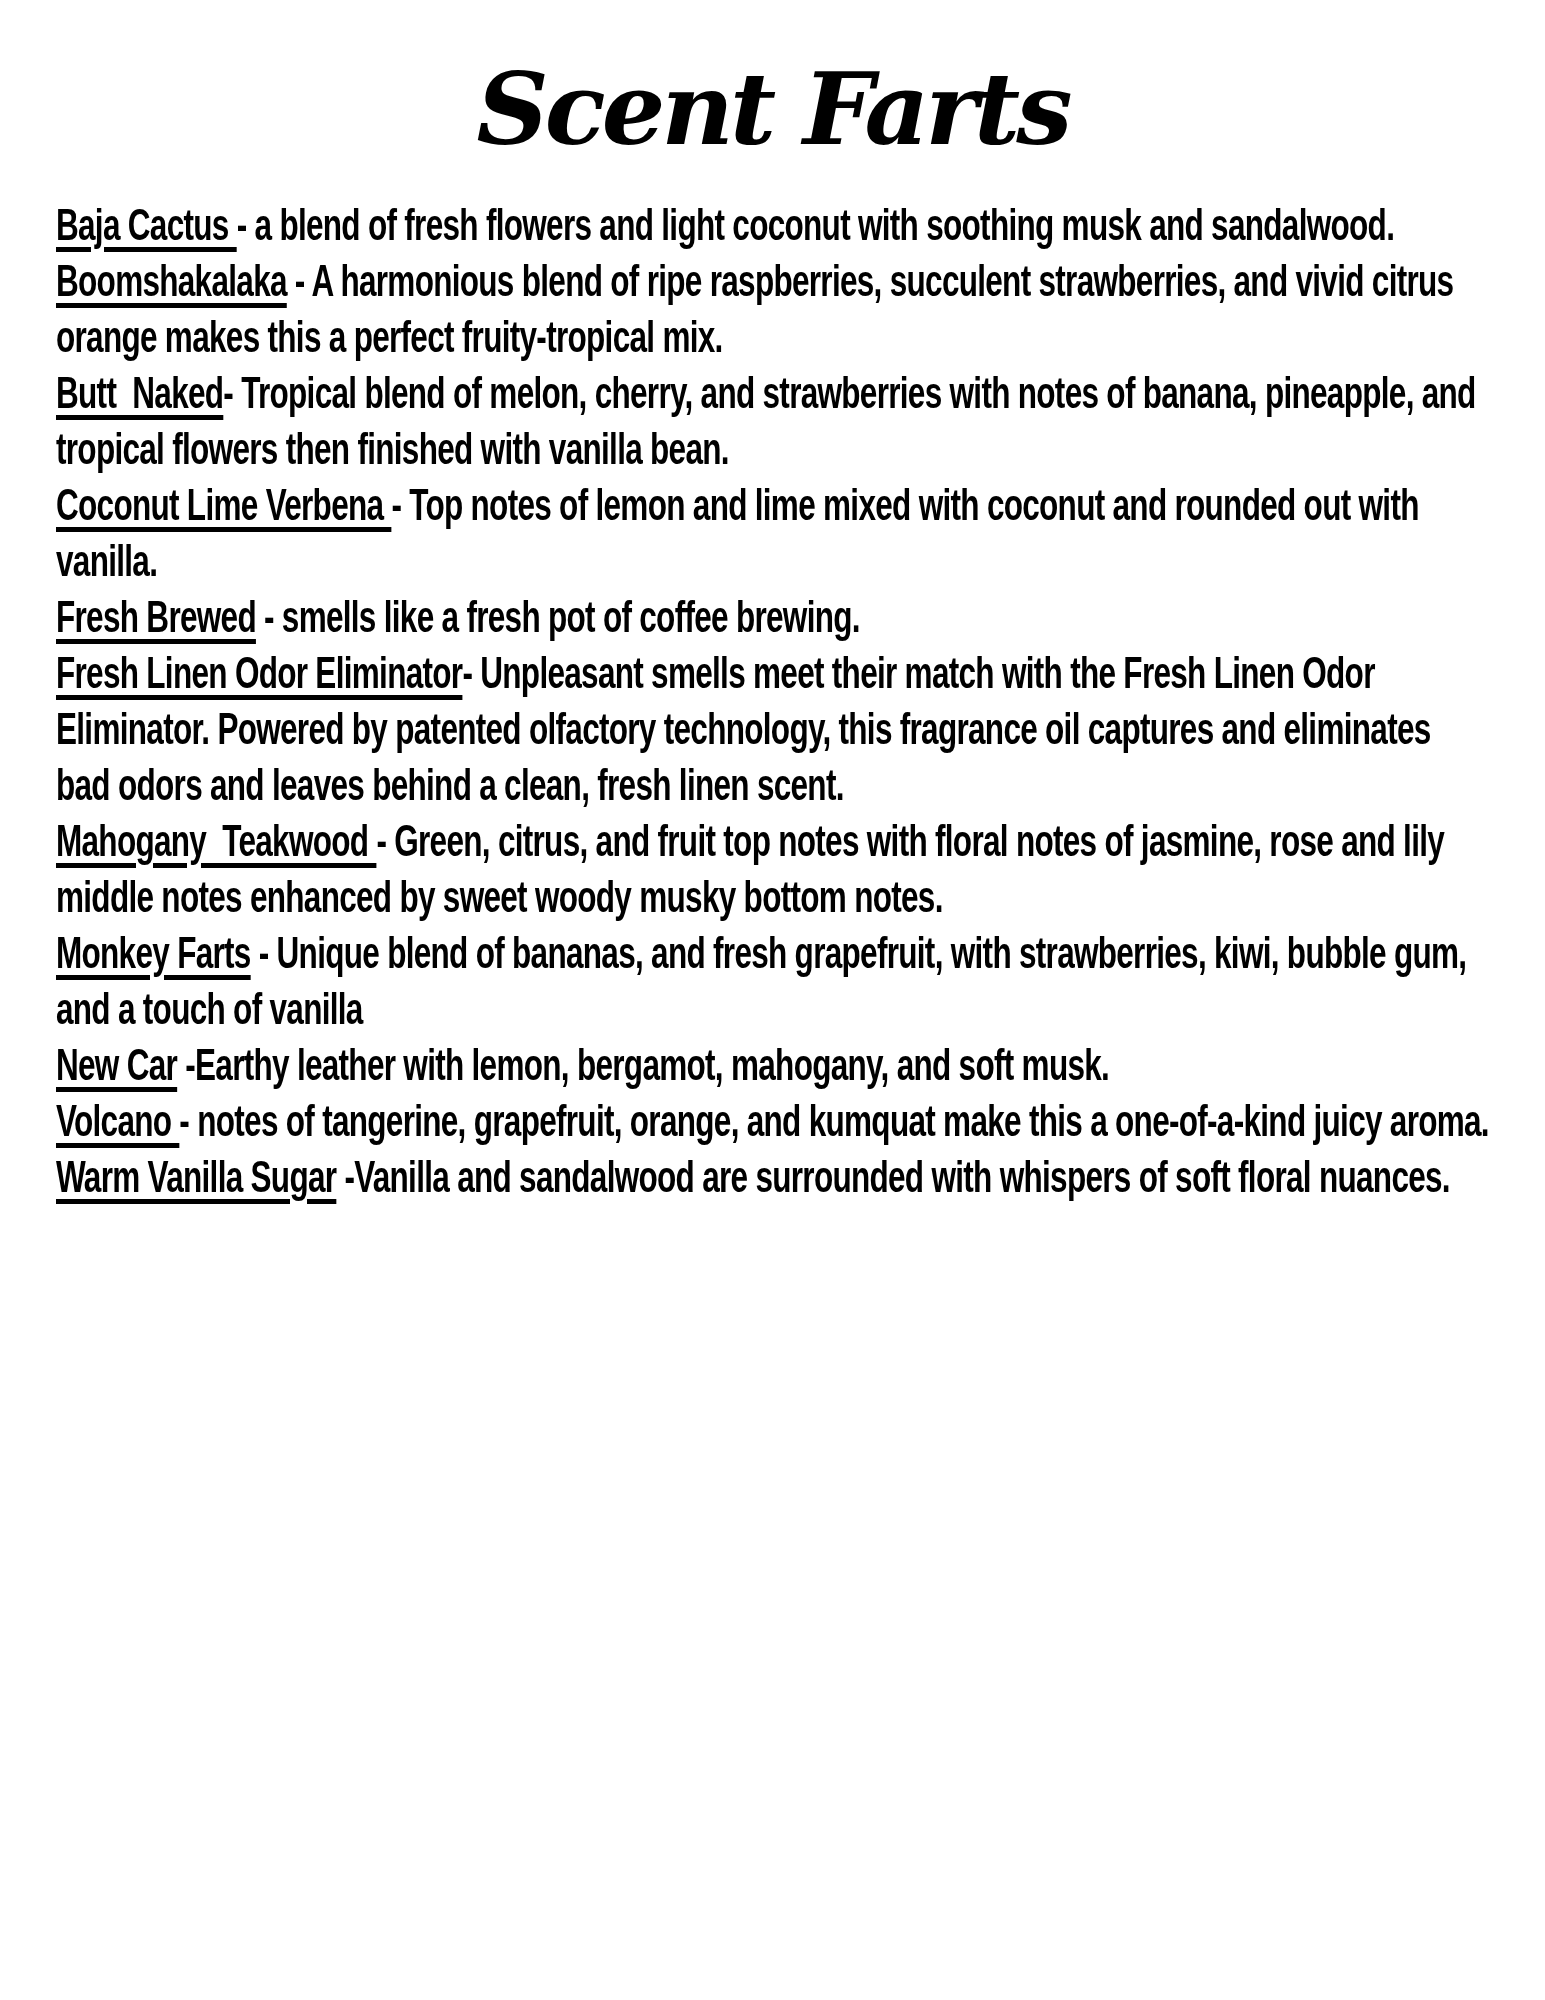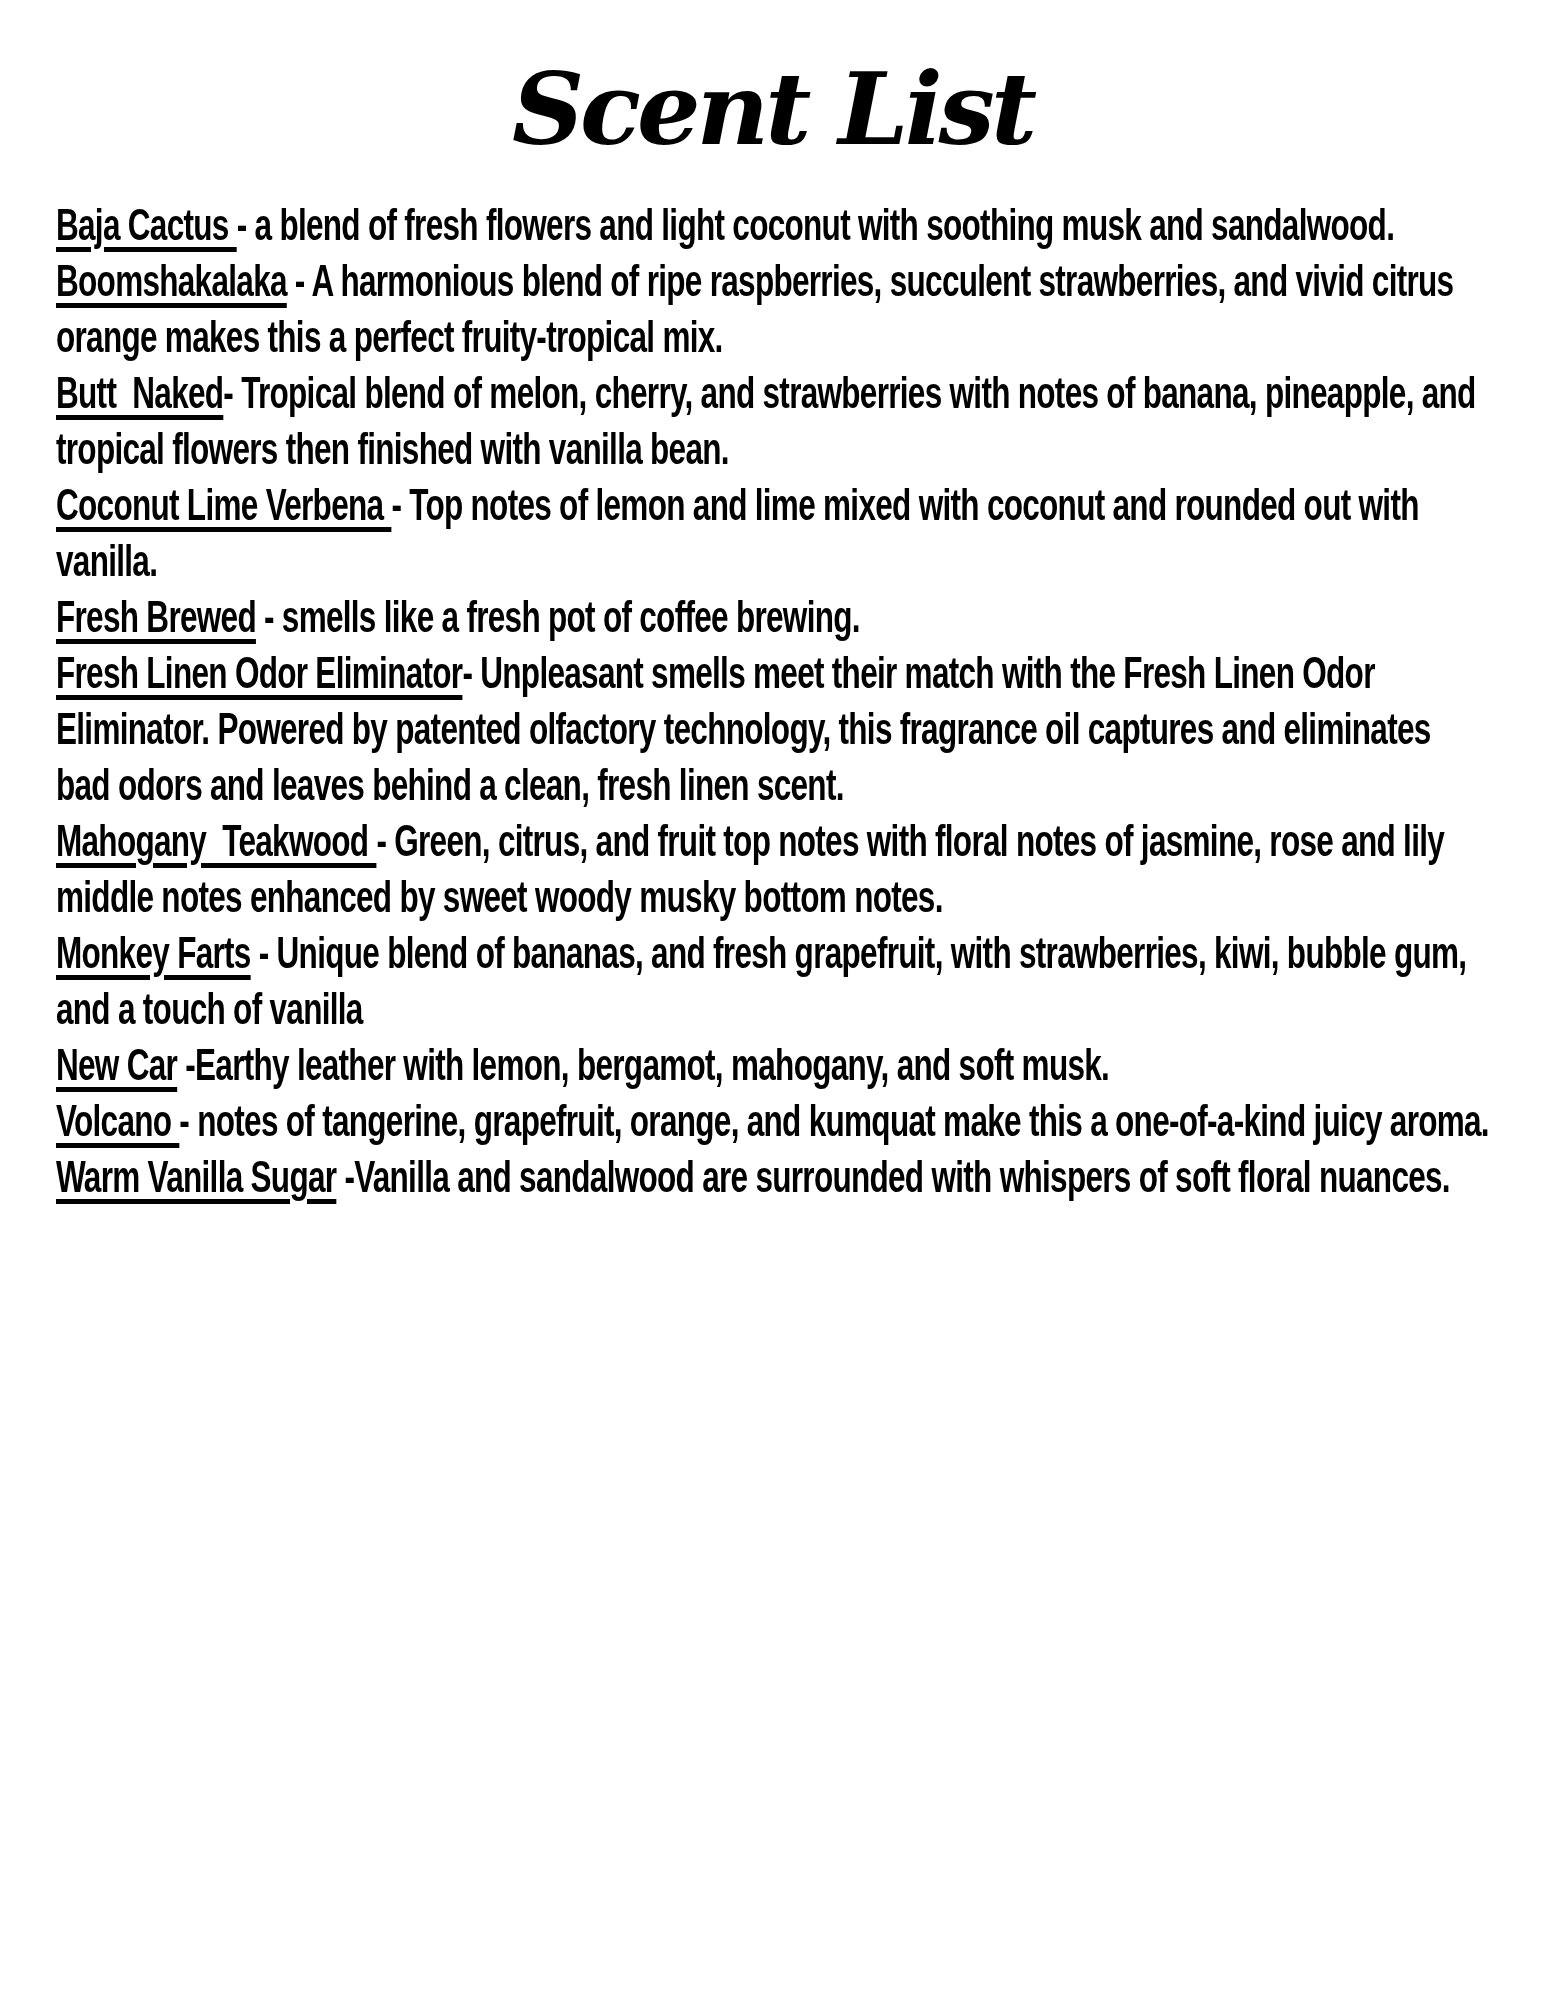--- a/index.html
+++ b/index.html
@@ -52,21 +52,21 @@
     text-decoration: underline;
     text-decoration-thickness: 5px;
     text-underline-offset: 7px;
     text-decoration-color: #000000;
   }
 </style>
 </head>
 <body>
 
 <div class="page">
-  <h1 class="title">Scent List</h1>
+  <h1 class="title">Scent Farts</h1>
 
   <div class="scent-list">
   <p class="scent"><span class="scent-name">Baja Cactus </span><span class="scent-desc">- a blend of fresh flowers and light coconut with soothing musk and sandalwood.</span></p>
 
   <p class="scent"><span class="scent-name">Boomshakalaka</span><span class="scent-desc"> - A harmonious blend of ripe raspberries, succulent strawberries, and vivid citrus orange makes this a perfect fruity-tropical mix.</span></p>
 
   <p class="scent"><span class="scent-name">Butt  Naked</span><span class="scent-desc">- Tropical blend of melon, cherry, and strawberries with notes of banana, pineapple, and tropical flowers then finished with vanilla bean.</span></p>
 
   <p class="scent"><span class="scent-name">Coconut Lime Verbena </span><span class="scent-desc">- Top notes of lemon and lime mixed with coconut and rounded out with vanilla.</span></p>
 

